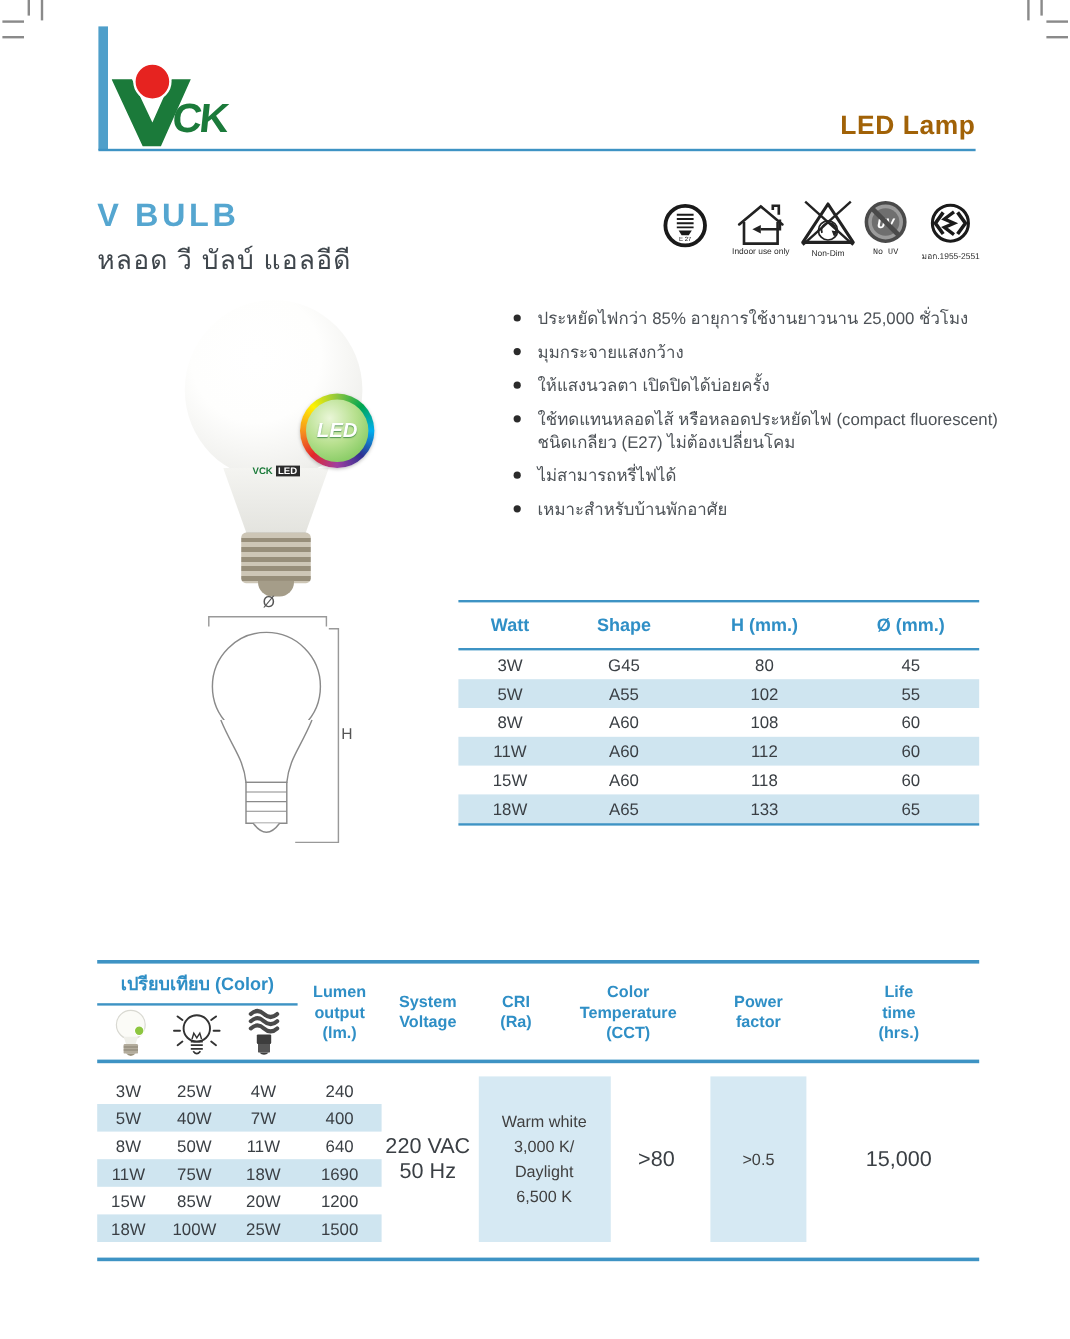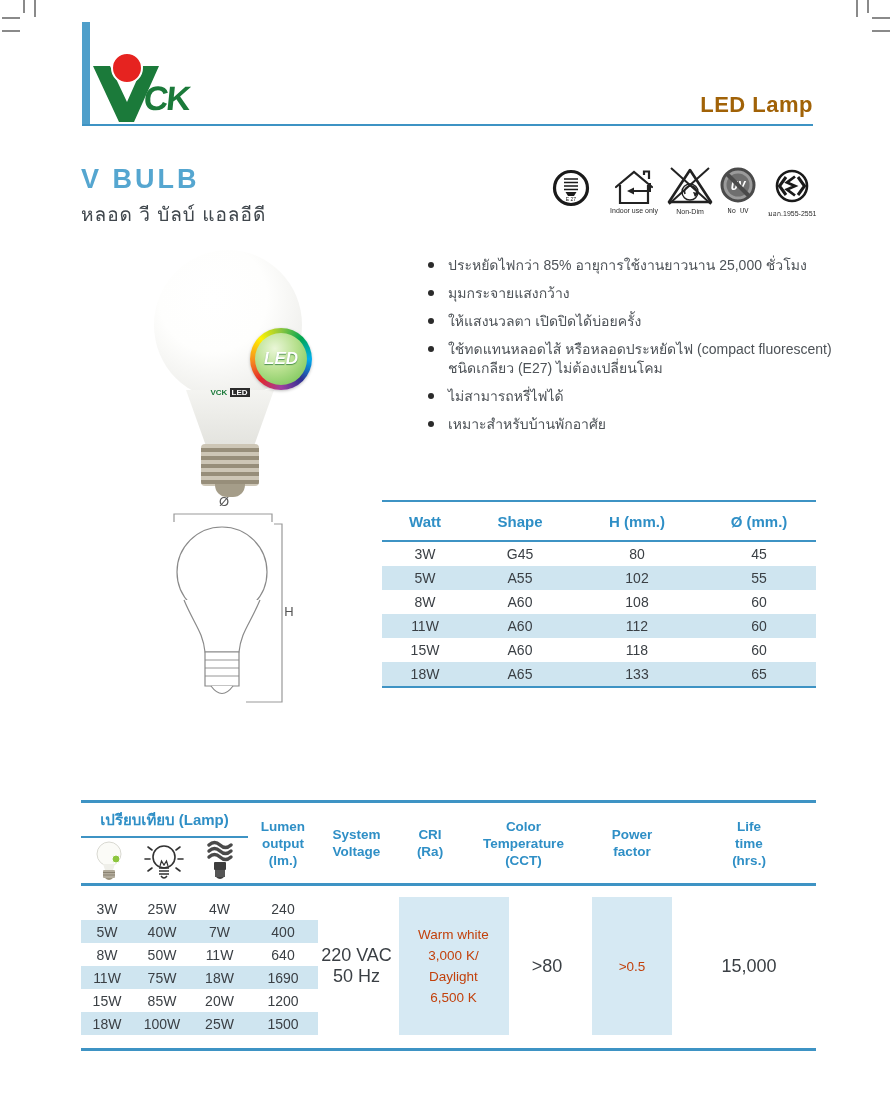--- a/index.html
+++ b/index.html
@@ -9,21 +9,21 @@
   
   .mark { position:absolute; background:#8a8a8a; }
 
   
   .vbar { position:absolute; left:82px; top:22px; width:8px; height:103px; background:#4f9fca; }
   .hline { position:absolute; left:82px; top:124px; width:731px; height:2px; background:#3e93c4; }
   .logo { position:absolute; left:93px; top:50px; }
   .led-lamp { position:absolute; right:79px; top:92px; font-size:22px; font-weight:bold; color:#a16207; letter-spacing:0.5px; }
 
   .title { position:absolute; left:81px; top:164px; font-size:27px; font-weight:bold; letter-spacing:3px; color:#55a6d0; }
-  .subtitle { position:absolute; left:81px; top:199px; font-size:19px; color:#3f464c; letter-spacing:1px; }
+  .subtitle { position:absolute; left:81px; top:199px; font-size:22px; color:#3f464c; letter-spacing:1px; }
 
   
   .cert { position:absolute; display:flex; flex-direction:column; align-items:center; }
   .cert-label { font-size:7px; color:#2b2b2b; margin-top:2px; white-space:nowrap; }
 
   
   .features { position:absolute; left:428px; top:256px; width:452px; list-style:none; }
   .features li { display:flex; gap:14px; margin-bottom:9px; font-size:14px; line-height:19px; color:#4d5257; }
   .features .dot { flex:0 0 auto; width:6px; height:6px; border-radius:50%; background:#2b2b2b; margin-top:6px; }
 
@@ -77,21 +77,21 @@
   .w-lumen{width:70px;} .w-volt{width:77px;} .w-cct{width:117px;} .w-cri{width:70px;} .w-pf{width:100px;} .w-life{width:134px;}
 
   .cmp-data { position:absolute; left:81px; top:897px; width:735px; height:138px; display:flex; }
   .cmp-left { width:237px; }
   .cmp-row { display:grid; grid-template-columns:52px 58px 57px 70px; height:23px; align-items:center; }
   .cmp-row div { text-align:center; font-size:14px; color:#3a3f44; }
   .cmp-left .cmp-row:nth-child(even) { background:#cfe5f0; }
   .cmp-cell { display:flex; align-items:center; justify-content:center; text-align:center;
               font-size:18px; color:#3a3f44; }
   .blue-block { background:#d6e9f3; height:138px; display:flex; align-items:center; justify-content:center;
-                text-align:center; font-size:13.5px; color:#c2410c; line-height:21px; margin:0 auto; }
+                text-align:center; font-size:13.5px; color:#404040; line-height:21px; margin:0 auto; }
   .preline { white-space:pre-line; }
 </style>
 </head>
 <body>
 
 <div class="page">
 
   <div class="mark" style="left:23px;top:0;width:2px;height:13px;"></div>
   <div class="mark" style="left:34px;top:0;width:2px;height:17px;"></div>
   <div class="mark" style="left:2px;top:17px;width:18px;height:2px;"></div>
@@ -274,21 +274,21 @@
           <div>65</div>
       </div>
     </div>
     <div class="spec-border"></div>
   </div>
 
   <div class="cmp-topline"></div>
 
   <div class="cmp-head">
     <div class="cmp-group">
-      <div class="cmp-group-title">เปรียบเทียบ (Lamp)</div>
+      <div class="cmp-group-title">เปรียบเทียบ (Color)</div>
       <div class="cmp-group-underline"></div>
       <div class="cmp-group-icons">
         <div class="gi">
           <svg width="32" height="42" viewBox="0 0 32 42">
             <circle cx="16" cy="14" r="12" fill="#fbfbf7" stroke="#d9d9d2" stroke-width="1"></circle>
             <circle cx="23" cy="19" r="4" fill="#8dc63f" stroke="#ffffff" stroke-width="1"></circle>
             <path d="M10,24 L22,24 L20,30 L12,30 Z" fill="#efefe9"></path>
             <rect x="10" y="30" width="12" height="8" rx="1" fill="#b3ac9c"></rect>
             <path d="M10,32.5 h12 M10,35 h12" stroke="#8a8272" stroke-width="1"></path>
             <path d="M12,38 q4,4 8,0 z" fill="#9a927e"></path>

